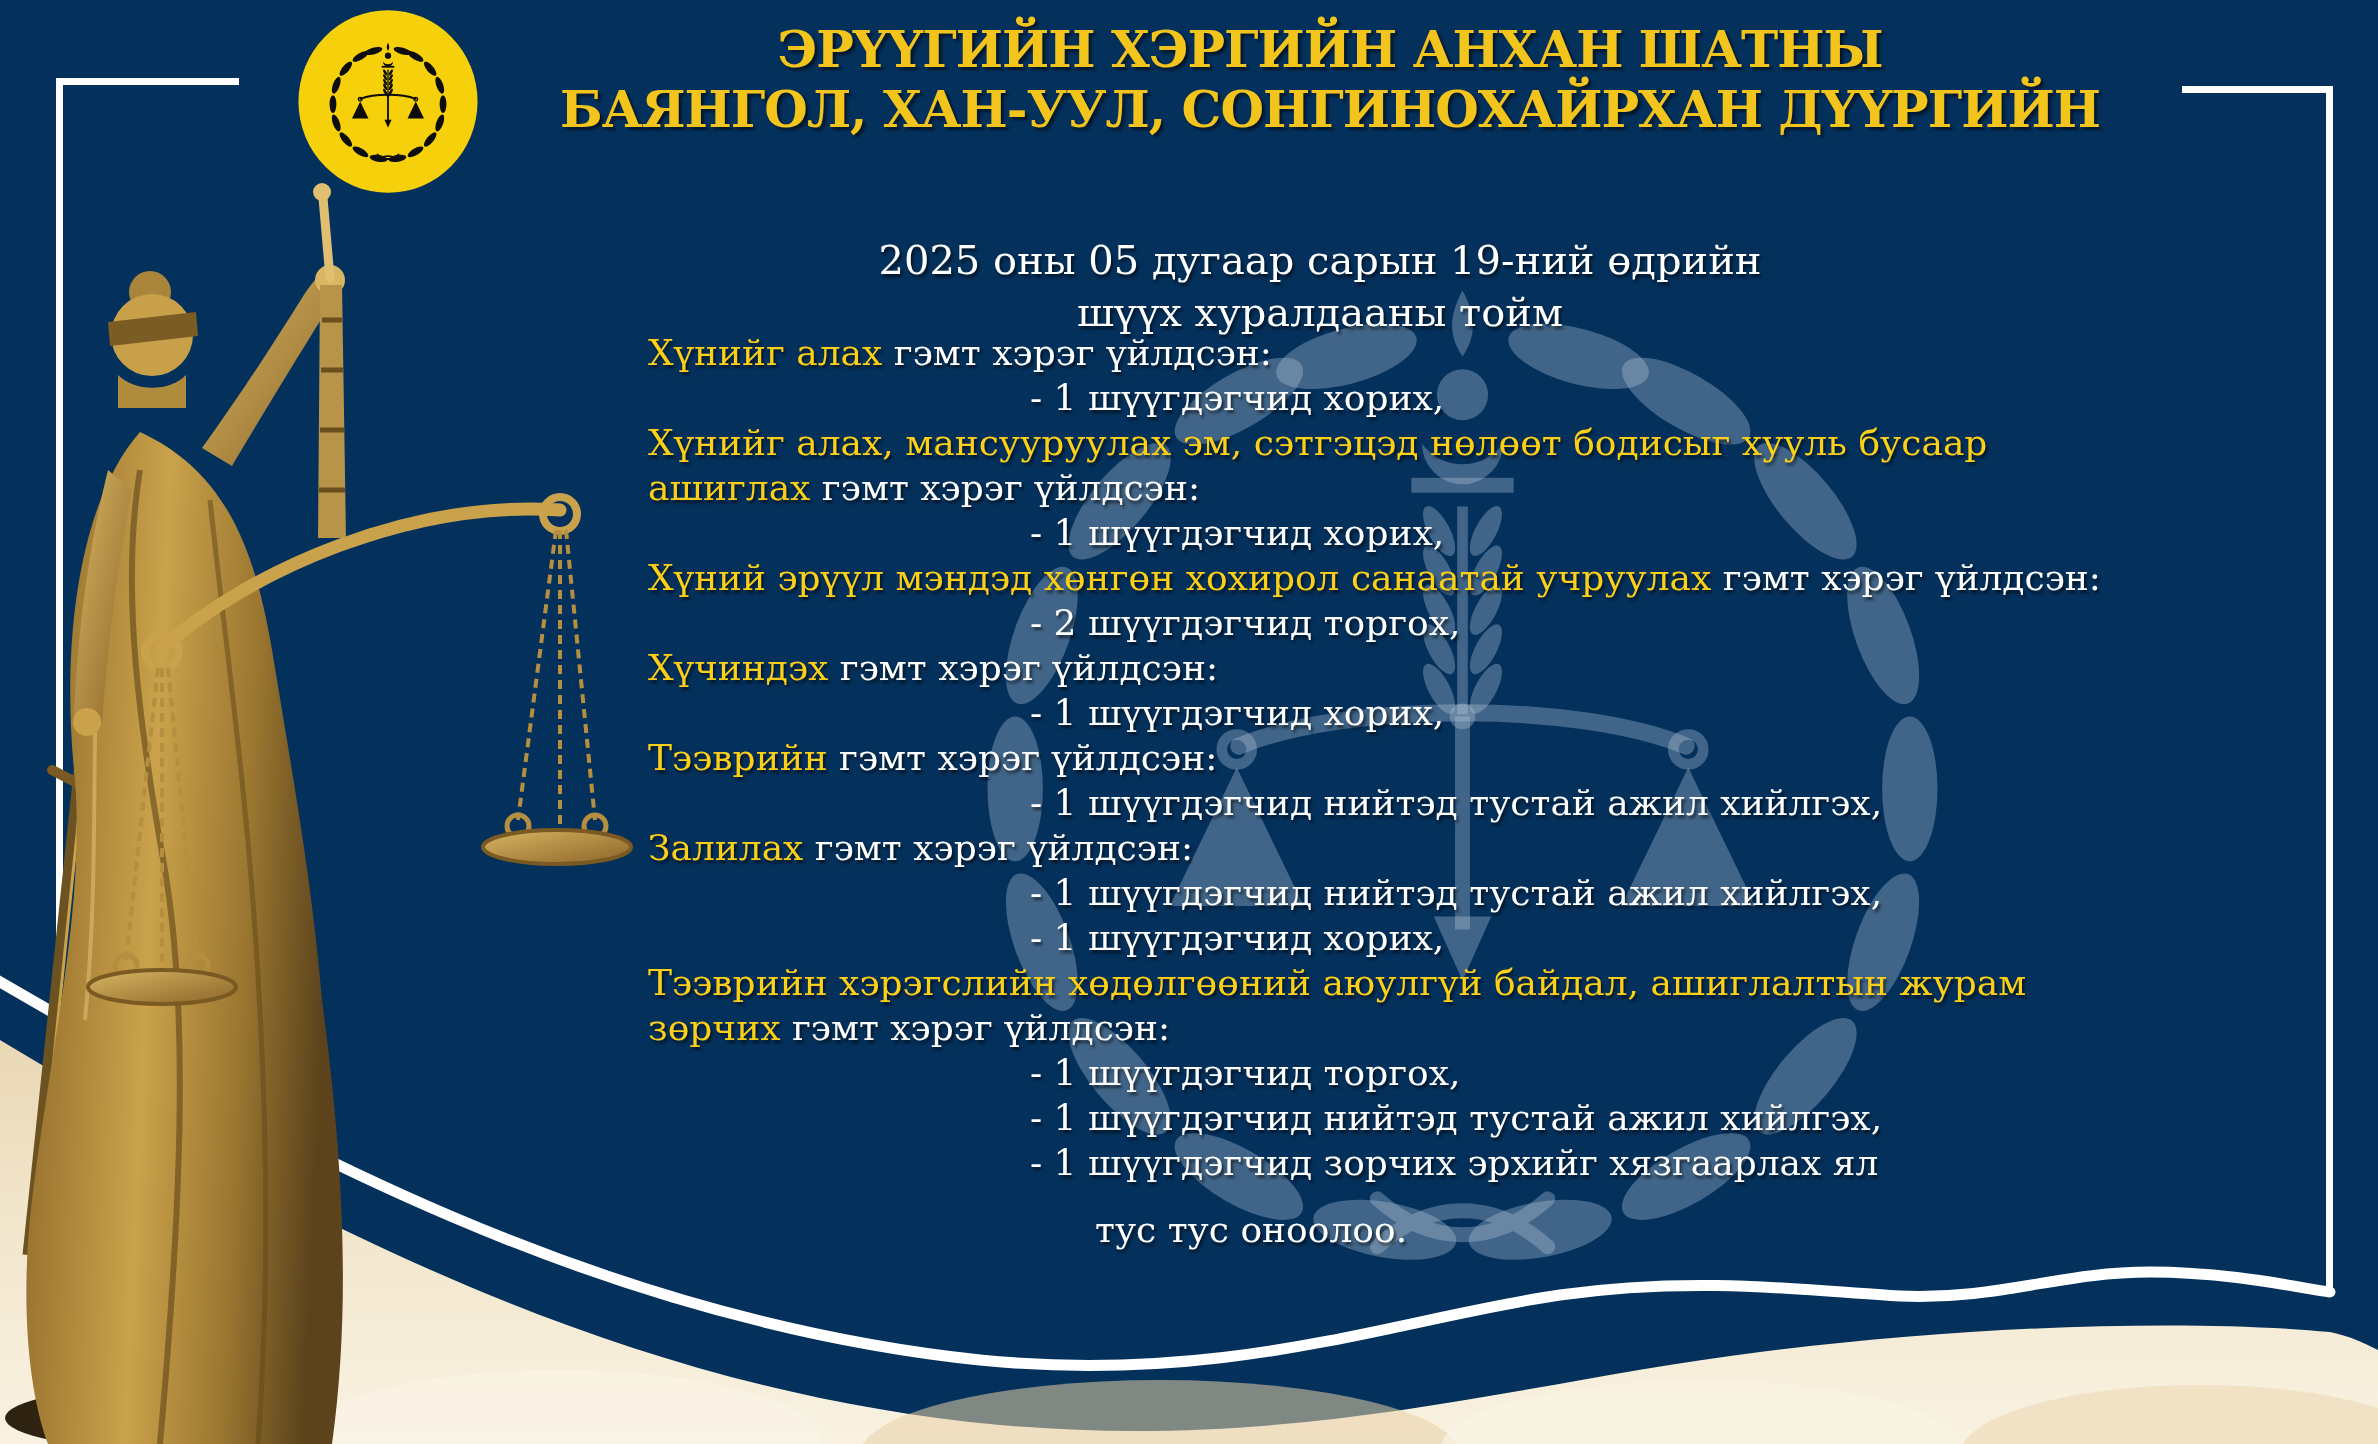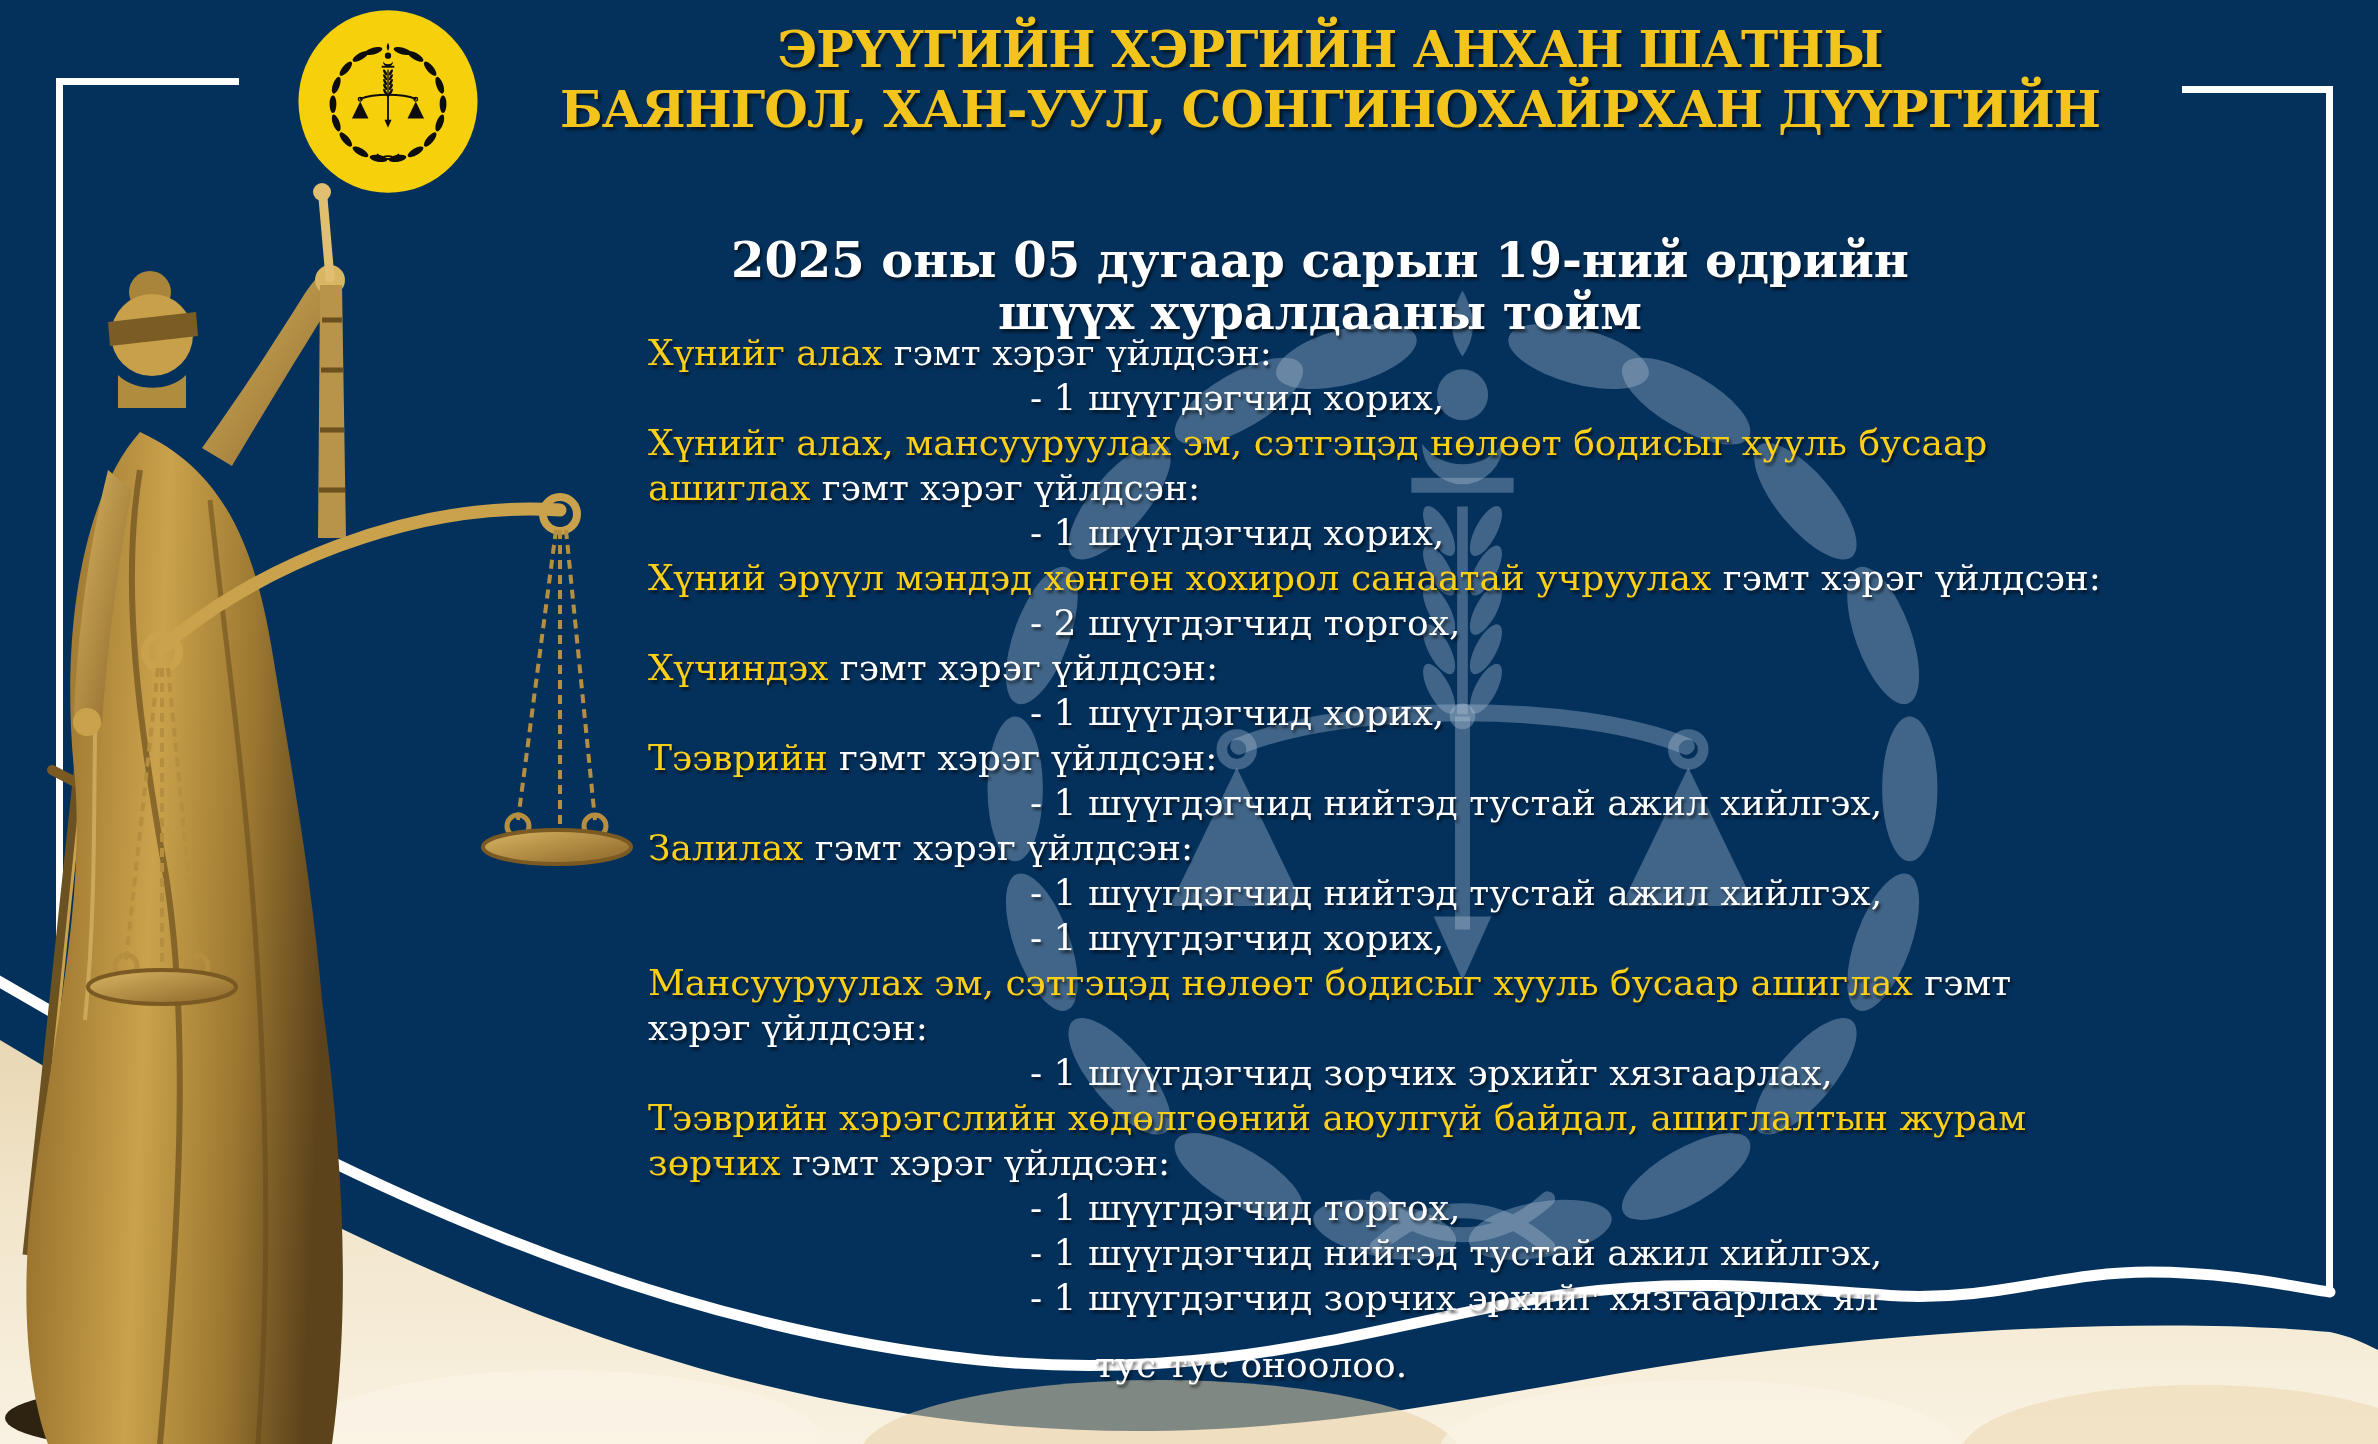--- a/index.html
+++ b/index.html
@@ -16,22 +16,22 @@
   .frame-right{left:2326px;top:86px;width:7px;height:1208px;}
   
   .title-block{
     position:absolute;left:400px;top:20px;width:1860px;
     text-align:center;color:#f3c41b;font-weight:bold;
     font-size:50px;line-height:60px;letter-spacing:-1px;
     text-shadow:3px 3px 3px rgba(0,0,0,.55);
   }
   .date-block{
     position:absolute;left:420px;top:234px;width:1800px;
-    text-align:center;color:#ffffff;font-weight:bold;
-    font-size:48px;line-height:52px;
+    text-align:center;color:#ffffff;font-weight:normal;
+    font-size:40px;line-height:52px;
     text-shadow:2px 3px 3px rgba(0,0,0,.6);
   }
   
   .body-text{
     position:absolute;left:648px;top:330px;width:1460px;
     font-size:36px;line-height:45px;font-weight:normal;color:#ffffff;
     text-shadow:2px 3px 3px rgba(0,0,0,.6);
   }
   .crime-line .crime{color:#fdd017;}
   .crime-line .rest{color:#ffffff;}
@@ -223,24 +223,20 @@
       <div class="section">
         <div class="crime-line"><span class="crime">Тээврийн</span><span class="rest"> гэмт хэрэг үйлдсэн:</span></div>
         <div class="sentence">- 1 шүүгдэгчид нийтэд тустай ажил хийлгэх,</div>
       </div>
       <div class="section">
         <div class="crime-line"><span class="crime">Залилах</span><span class="rest"> гэмт хэрэг үйлдсэн:</span></div>
         <div class="sentence">- 1 шүүгдэгчид нийтэд тустай ажил хийлгэх,</div>
         <div class="sentence">- 1 шүүгдэгчид хорих,</div>
       </div>
       <div class="section">
-        <div class="crime-line"><span class="crime">Мансууруулах эм, сэтгэцэд нөлөөт бодисыг хууль бусаар ашиглах</span><span class="rest"> гэмт хэрэг үйлдсэн:</span></div>
-        <div class="sentence">- 1 шүүгдэгчид зорчих эрхийг хязгаарлах,</div>
-      </div>
-      <div class="section">
         <div class="crime-line"><span class="crime">Тээврийн хэрэгслийн хөдөлгөөний аюулгүй байдал, ашиглалтын журам зөрчих</span><span class="rest"> гэмт хэрэг үйлдсэн:</span></div>
         <div class="sentence">- 1 шүүгдэгчид торгох,</div>
         <div class="sentence">- 1 шүүгдэгчид нийтэд тустай ажил хийлгэх,</div>
         <div class="sentence">- 1 шүүгдэгчид зорчих эрхийг хязгаарлах ял</div>
       </div>
       <div class="sentence closing">тус тус оноолоо.</div>
     </div>
 
 </div>
 

